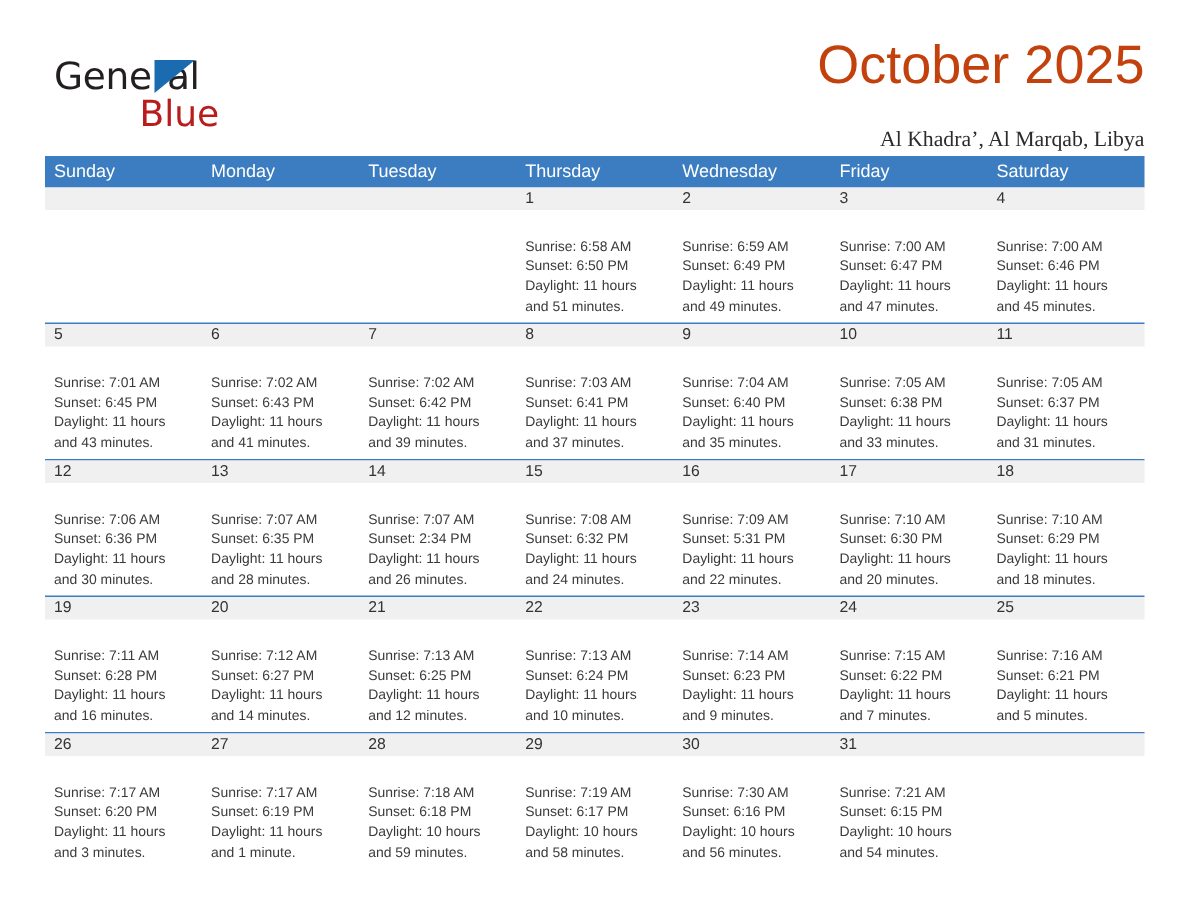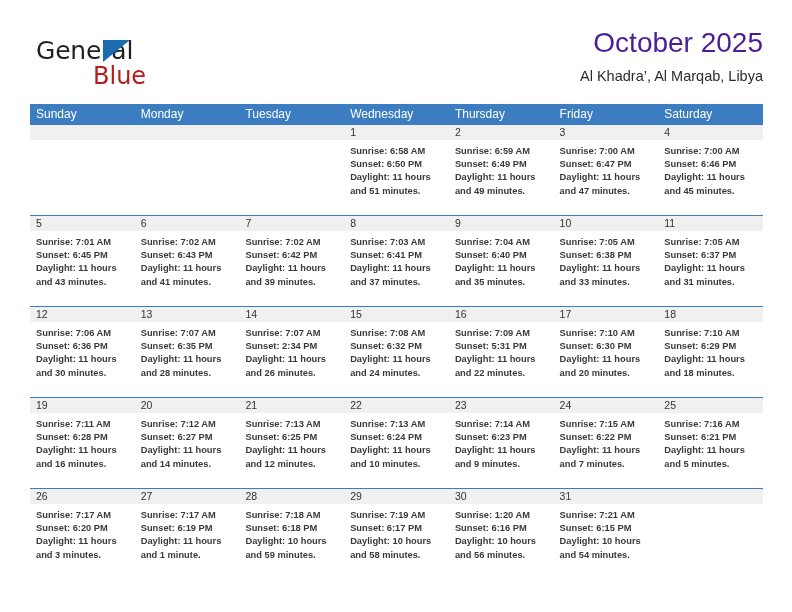--- a/index.html
+++ b/index.html
@@ -63,32 +63,33 @@
     font-family: "DejaVu Sans", sans-serif;
   }
 
   .titles {
     position: absolute;
     right: 0;
     top: 0;
     text-align: right;
   }
   .cal-title {
-    font-size: 28px;
-    color: #4c1d95;
+    font-size: 36px;
+    color: #c2410c;
     font-weight: normal;
     line-height: 34px;
     white-space: nowrap;
   }
   .cal-subtitle {
-    margin-top: 7px;
+    margin-top: 24px;
     font-size: 14.5px;
     color: #2b2b2b;
     line-height: 18px;
     white-space: nowrap;
+    font-family: Liberation Serif, serif;
   }
 
   
   .calendar {
     position: absolute;
     left: 30px;
     top: 104px;
     width: 733px;
   }
   .dow-row {
@@ -133,22 +134,21 @@
     position: relative;
   }
   .daynum {
     position: relative;
     height: 15px;
     font-size: 10.5px;
     line-height: 15px;
     color: #333333;
   }
   .lines {
-    margin-top: 5px;
-    font-weight: bold;
+    margin-top: 18px;
   }
   .line {
     font-size: 9.3px;
     line-height: 13.2px;
     color: #3a3a3a;
     white-space: nowrap;
   }
   .empty .daynum,
   .empty .lines { visibility: hidden; }
 </style>
@@ -171,22 +171,22 @@
     </div>
 
   </div>
 
   <div class="calendar">
 
     <div class="dow-row">
       <div class="dow">Sunday</div>
       <div class="dow">Monday</div>
       <div class="dow">Tuesday</div>
+      <div class="dow">Thursday</div>
       <div class="dow">Wednesday</div>
-      <div class="dow">Thursday</div>
       <div class="dow">Friday</div>
       <div class="dow">Saturday</div>
     </div>
 
     <div class="week">
       <div class="week-strip"></div>
       <div class="week-cells">
         <div class="cell empty">
           <div class="daynum"></div>
           <div class="lines">
@@ -495,21 +495,21 @@
           <div class="lines">
             <div class="line">Sunrise: 7:19 AM</div>
             <div class="line">Sunset: 6:17 PM</div>
             <div class="line">Daylight: 10 hours</div>
             <div class="line">and 58 minutes.</div>
           </div>
         </div>
         <div class="cell">
           <div class="daynum">30</div>
           <div class="lines">
-            <div class="line">Sunrise: 1:20 AM</div>
+            <div class="line">Sunrise: 7:30 AM</div>
             <div class="line">Sunset: 6:16 PM</div>
             <div class="line">Daylight: 10 hours</div>
             <div class="line">and 56 minutes.</div>
           </div>
         </div>
         <div class="cell">
           <div class="daynum">31</div>
           <div class="lines">
             <div class="line">Sunrise: 7:21 AM</div>
             <div class="line">Sunset: 6:15 PM</div>

